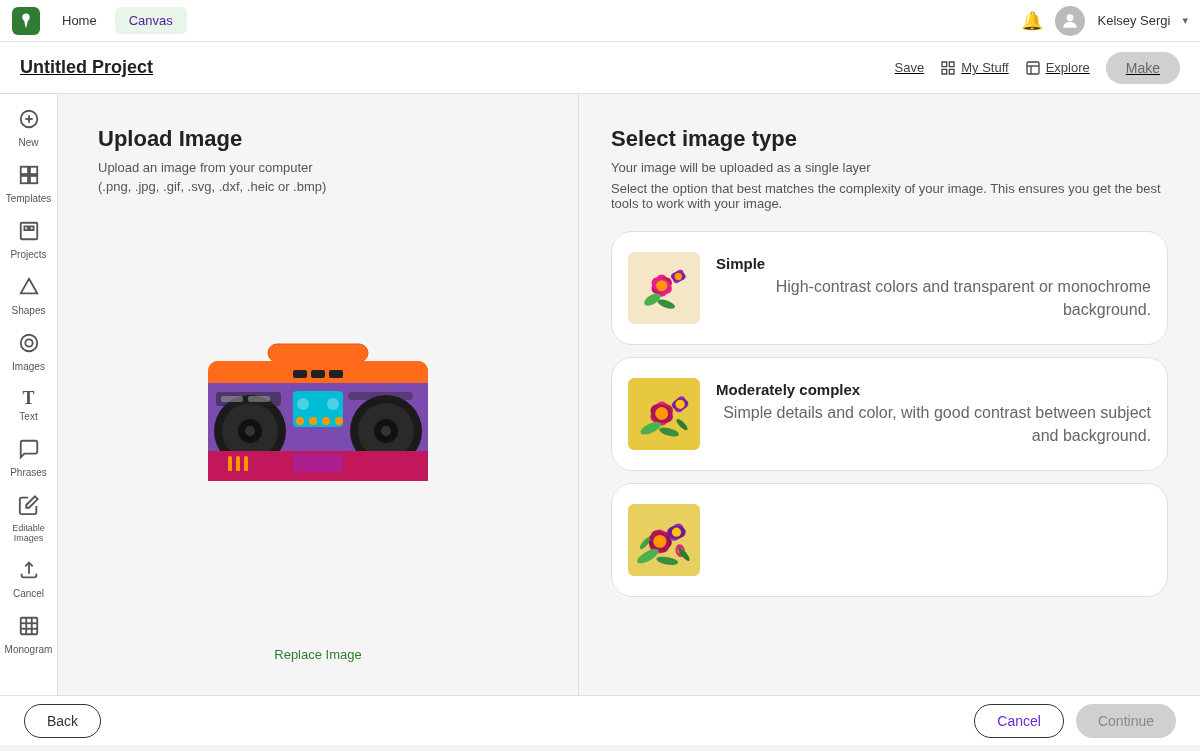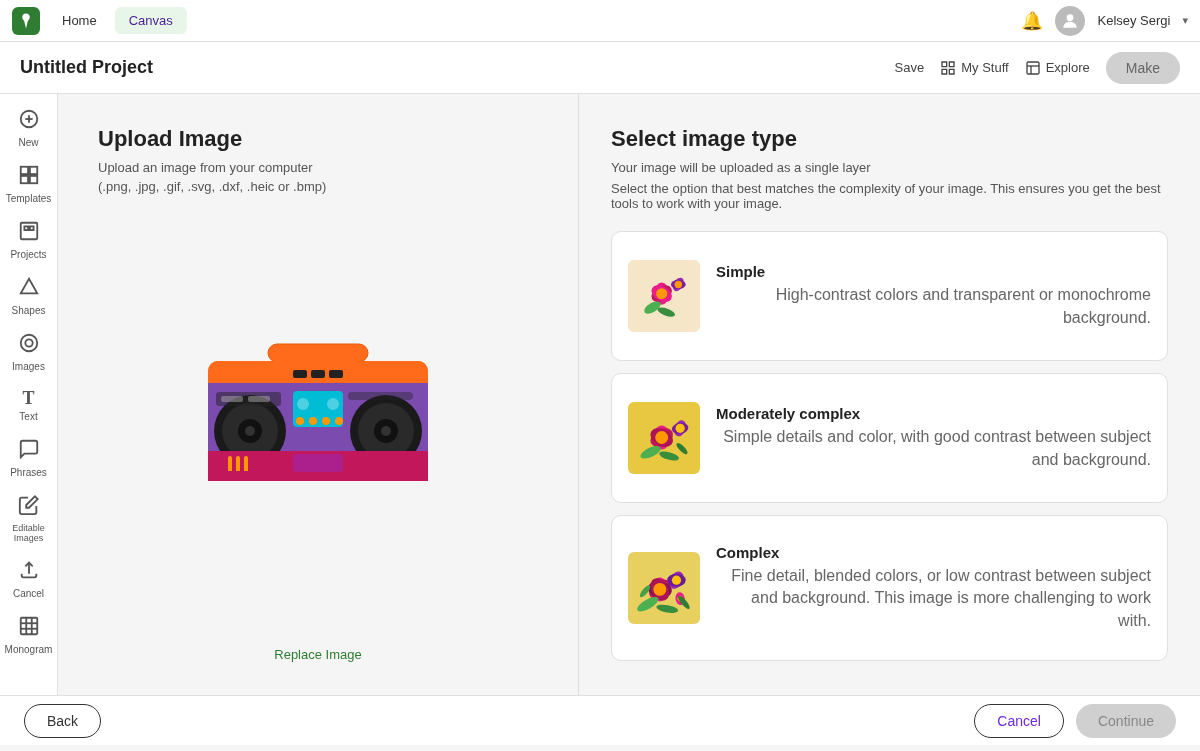--- a/index.html
+++ b/index.html
@@ -61,20 +61,21 @@
     .nav-chevron { font-size: 11px; color: #666; }
 
     
     .header-bar {
       height: 52px;
       background: #fff;
       border-bottom: 1px solid #e0e0e0;
       display: flex;
       align-items: center;
       padding: 0 20px;
+      text-decoration: underline;
     }
     .project-title {
       font-size: 18px;
       font-weight: 600;
       color: #222;
     }
     .header-actions {
       margin-left: auto;
       display: flex;
       align-items: center;
@@ -209,24 +210,24 @@
     .type-panel-desc2 {
       font-size: 13px;
       color: #555;
       margin-bottom: 20px;
     }
 
     
     .type-card {
       background: #fff;
       border: 1.5px solid #e0e0e0;
-      border-radius: 10px;
-      display: flex;
-      align-items: center;
-      padding: 28px 16px;
+      border-radius: 21px;
+      display: flex;
+      align-items: center;
+      padding: 20px 16px;
       margin-bottom: 12px;
       cursor: pointer;
       gap: 16px;
     }
     .type-card-thumb {
       width: 72px;
       height: 72px;
       border-radius: 6px;
       flex-shrink: 0;
       overflow: hidden;
@@ -572,24 +573,20 @@
 
             <ellipse cx="50" cy="44" rx="5" ry="7" fill="#e91e8c" transform="rotate(-10 50 44)"></ellipse>
             <circle cx="50" cy="44" r="3" fill="#ff9800"></circle>
 
             <ellipse cx="15" cy="50" rx="13" ry="5" fill="#4caf50" transform="rotate(-30 15 50)"></ellipse>
             <ellipse cx="36" cy="55" rx="12" ry="4" fill="#388e3c" transform="rotate(10 36 55)"></ellipse>
             <ellipse cx="54" cy="48" rx="9" ry="3" fill="#2e7d32" transform="rotate(50 54 48)"></ellipse>
             <ellipse cx="12" cy="36" rx="8" ry="3" fill="#43a047" transform="rotate(-50 12 36)"></ellipse>
           </svg>
         </div>
-        <div class="type-card-info">
-          <div class="type-card-title">Complex</div>
-          <div class="type-card-desc">Fine detail, blended colors, or low contrast between subject and background. This image is more challenging to work with.</div>
-        </div>
       </div>
     </div>
   </div>
 </div>
 
 <div class="bottom-bar">
   <button class="back-btn">Back</button>
   <div class="bottom-right">
     <button class="cancel-btn">Cancel</button>
     <button class="continue-btn">Continue</button>

